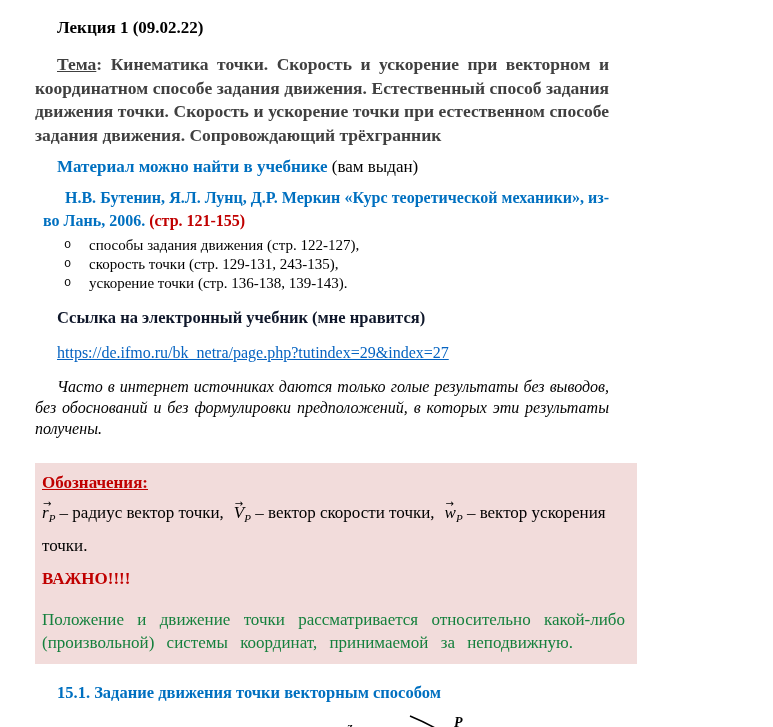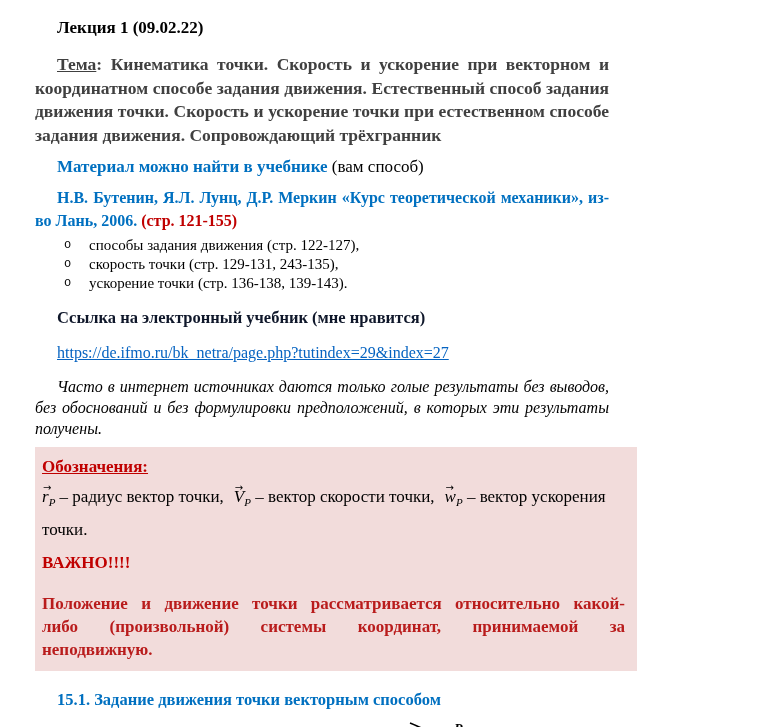--- a/index.html
+++ b/index.html
@@ -19,71 +19,71 @@
     color: #404040; font-weight: bold; font-size: 17.5px; line-height: 23.5px;
     text-align: justify; text-indent: 22px; margin: 0 0 8px 0;
   }
   .topic-label { text-decoration: underline; }
 
   .material { font-size: 17px; line-height: 23px; text-indent: 22px; margin: 0 0 8px 0; }
   .material-lead { color: #0070C0; font-weight: bold; }
 
   .book {
     font-size: 16px; font-weight: bold; color: #0070C0; line-height: 23px;
-    text-align: justify; text-indent: 22px; margin: 0 0 4px 0;
+    text-align: justify; text-indent: 22px; margin: 0 0 4px 8px;
   }
   .book-pages { color: #C00000; }
 
   .bullets { margin: 4px 0 12px 0; }
   .bullet-row { display: flex; padding-left: 29px; font-size: 15px; line-height: 19px; }
   .bullet-marker { flex: 0 0 25px; width: 25px; font-family: "Liberation Mono", monospace; font-size: 12px; }
 
   .link-heading { color: #0f172a; font-weight: bold; font-size: 16.5px; line-height: 22px; text-indent: 22px; margin: 14px 0 13px 0; }
 
   .doc-link {
     display: block; color: #0563C1; text-decoration: underline; cursor: pointer;
     font-size: 16px; line-height: 21px; margin: 7px 0 13px 22px; width: fit-content;
   }
 
-  .remark { font-style: italic; font-size: 16px; line-height: 21px; text-align: justify; text-indent: 22px; margin: 0 0 8px 0; }
+  .remark { font-style: italic; font-size: 16px; line-height: 21px; text-align: justify; text-indent: 22px; margin: 0 0 24px 0; }
 
   .notation-box { background: #F2DCDB; margin: 0 -28px 0 0; padding: 9px 12px 10px 7px; }
   .box-heading { color: #C00000; font-weight: bold; text-decoration: underline; font-size: 17px; line-height: 22px; margin: 0 0 5px 0; }
 
   .notation-line { font-size: 17px; line-height: 28px; margin: 0 0 8px 0; color: #000; }
   .vec { position: relative; display: inline-block; font-style: italic; }
   .vec-arrow {
     position: absolute; top: -9px; left: 1px; font-size: 10px; font-style: normal;
     font-family: "DejaVu Sans", sans-serif; letter-spacing: -1px;
   }
   .vec-letter { font-size: 17px; }
   .vec-sub { font-size: 11px; font-style: italic; }
   .vec-desc { margin-right: 10px; }
 
   .important { color: #C00000; font-weight: bold; font-size: 17px; line-height: 22px; margin: 0 0 18px 0; }
   .statement {
-    color: #b91c1c; font-weight: bold; font-size: 17px; line-height: 23px;
+    color: #15803d; font-weight: normal; font-size: 17px; line-height: 23px;
     text-align: justify; word-spacing: 8px; margin: 0;
   }
 
   .section-heading { color: #0070C0; font-weight: bold; font-size: 16.5px; line-height: 22px; text-indent: 22px; margin: 18px 0 0 0; }
 
   .figure { display: block; margin: 10px 0 0 295px; width: 240px; height: 140px; }
   .fig-label { font-family: "Liberation Serif", serif; font-style: italic; }
 </style>
 </head>
 <body>
 
 <div class="page">
 
   <p class="title">Лекция 1 (09.02.22)</p>
 
   <p class="topic"><span class="topic-label">Тема</span><span>: Кинематика точки. Скорость и ускорение при векторном и координатном способе задания движения. Естественный способ задания движения точки. Скорость и ускорение точки при естественном способе задания движения. Сопровождающий трёхгранник</span></p>
 
-  <p class="material"><span class="material-lead">Материал можно найти в учебнике</span><span> (вам способ)</span></p>
+  <p class="material"><span class="material-lead">Материал можно найти в учебнике</span><span> (вам выдан)</span></p>
 
   <p class="book"><span>Н.В. Бутенин, Я.Л. Лунц, Д.Р. Меркин «Курс теоретической механики», из-во Лань, 2006. </span><span class="book-pages">(стр. 121-155)</span></p>
 
   <div class="bullets">
     <div class="bullet-row">
         <span class="bullet-marker">o</span>
         <span class="bullet-text">способы задания движения (стр. 122-127),</span>
       </div>
     <div class="bullet-row">
         <span class="bullet-marker">o</span>

